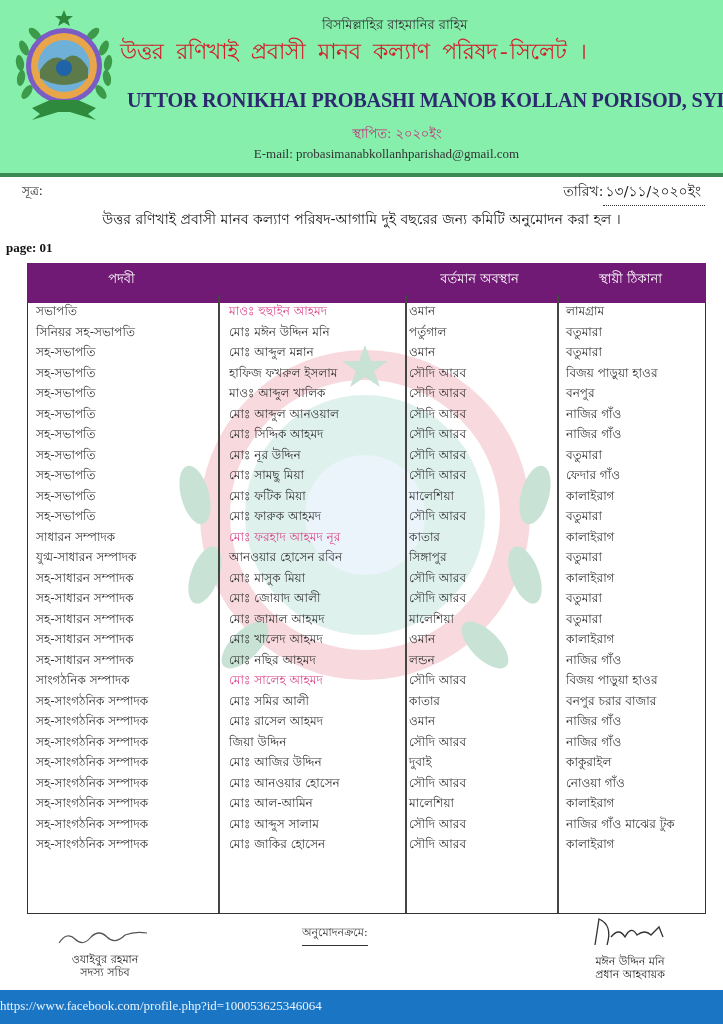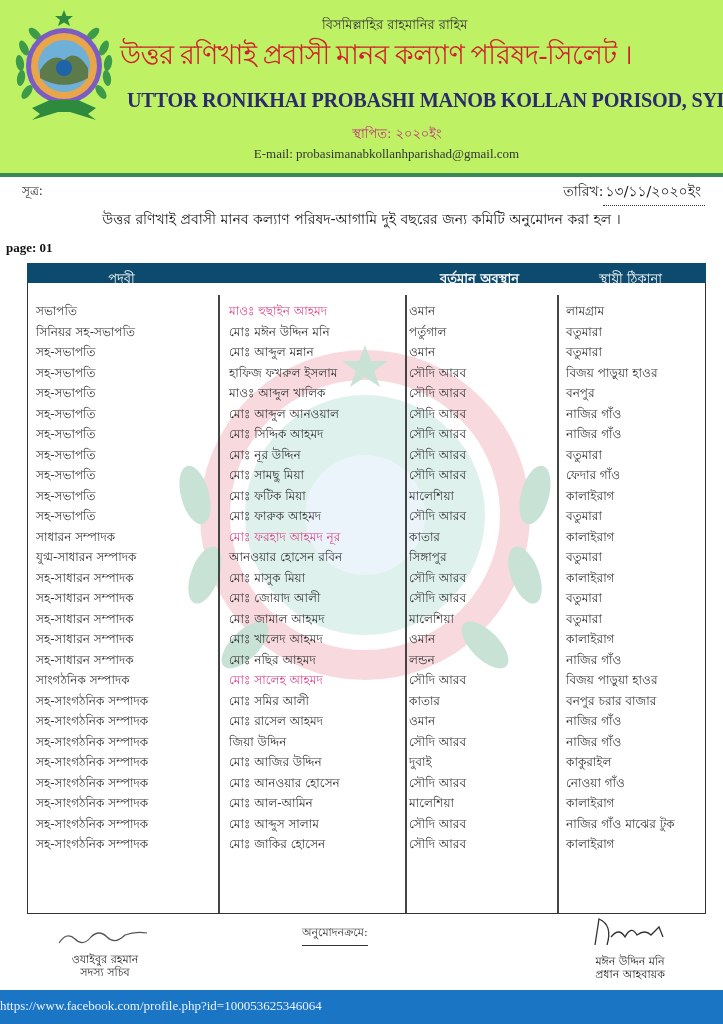--- a/index.html
+++ b/index.html
@@ -1,36 +1,36 @@
 <!DOCTYPE html>
 <html><head>
 <meta charset="utf-8">
 <style>
   * { box-sizing: border-box; margin: 0; padding: 0; }
   html, body { width: 723px; height: 1024px; overflow: hidden; }
   body { background: #ffffff; font-family: "DejaVu Sans", sans-serif; color: #222; position: relative; }
 
-  .header { position: absolute; left: 0; top: 0; width: 723px; height: 176px; background: #bef264; }
+  .header { position: absolute; left: 0; top: 0; width: 723px; height: 176px; background: #86efac; }
   .header-rule { position: absolute; left: 0; top: 173px; width: 723px; height: 4px; background: #3a8a55; }
   .logo { position: absolute; left: 10px; top: 8px; width: 108px; height: 118px; }
   .bismillah { position: absolute; left: 0; width: 723px; top: 15px; text-align: center; font-size: 13px; color: #333; padding-left: 150px; text-align: left; }
   .bismillah span { display: inline-block; margin-left: 172px; }
-  .title-bn { position: absolute; left: 120px; top: 34px; width: 600px; font-size: 27px; color: #d2202a; font-family: Liberation Serif, serif; letter-spacing: -0.5px; white-space: nowrap; }
+  .title-bn { position: absolute; left: 120px; top: 34px; width: 600px; font-size: 22px; color: #d2202a; font-family: Liberation Mono, monospace; letter-spacing: -0.5px; white-space: nowrap; }
   .title-en { position: absolute; left: 127px; top: 87px; width: 560px; font-size: 22px; font-weight: bold; color: #2c2a6e; font-family: "Liberation Serif", serif; white-space: nowrap; transform: scaleX(0.92); transform-origin: left; letter-spacing: -0.3px; }
   .established { position: absolute; left: 0; top: 124px; width: 674px; text-align: center; padding-left: 120px; font-size: 13px; color: #c0307a; }
   .email { position: absolute; left: 0; top: 146px; width: 683px; text-align: center; padding-left: 90px; font-size: 13px; color: #333; font-family: "Liberation Serif", serif; }
 
   .ref { position: absolute; left: 22px; top: 182px; font-size: 12px; color: #222; }
   .date { position: absolute; right: 18px; top: 180px; font-size: 14px; color: #222; }
   .date .date-val { border-bottom: 1px dotted #333; padding: 0 4px 1px 2px; display: inline-block; min-width: 86px; }
   .subject { position: absolute; left: 0; width: 723px; top: 208px; text-align: center; font-size: 14px; color: #111; white-space: nowrap; }
   .page-label { position: absolute; left: 6px; top: 240px; font-size: 13px; font-weight: bold; font-family: "Liberation Serif", serif; color: #111; }
 
   .table { position: absolute; left: 27px; top: 263px; width: 679px; height: 651px; border: 1.5px solid #333; border-top: none; }
-  .thead { position: absolute; left: -1.5px; top: 0; width: 679px; height: 20px; background: #0c4a6e; }
+  .thead { position: absolute; left: -1.5px; top: 0; width: 679px; height: 40px; background: #701a75; }
   .th { position: absolute; top: 0; height: 32px; line-height: 32px; color: #fff; font-size: 13px; text-align: center; }
   .col-line { position: absolute; top: 32px; bottom: 0; width: 1.5px; background: #444; }
   .col-line.c1 { left: 190px; }
   .col-line.c2 { left: 377px; }
   .col-line.c3 { left: 529px; }
 
   .rows { position: absolute; left: 0; top: 38px; width: 679px; }
   .row { position: relative; height: 20.5px; font-size: 12px; line-height: 20.5px; white-space: nowrap; }
   .cell { position: absolute; top: 0; color: #333; }
   .cell.post { left: 8px; }
@@ -100,21 +100,21 @@
     <ellipse cx="360" cy="160" rx="14" ry="30" transform="rotate(15 360 160)"></ellipse>
     <ellipse cx="350" cy="240" rx="14" ry="30" transform="rotate(-20 350 240)"></ellipse>
     <ellipse cx="310" cy="310" rx="14" ry="30" transform="rotate(-45 310 310)"></ellipse>
   </g>
   <polygon points="190,10 196,26 213,26 199,36 205,52 190,42 175,52 181,36 167,26 184,26" fill="#3c9a70"></polygon>
 </svg>
 
 <div class="table">
   <div class="thead">
     <div class="th" style="left:0;width:190px;">পদবী</div>
-    <div class="th" style="left:377px;width:152px;font-weight:bold;">বর্তমান অবস্থান</div>
+    <div class="th" style="left:377px;width:152px;">বর্তমান অবস্থান</div>
     <div class="th" style="left:529px;width:150px;">স্থায়ী ঠিকানা</div>
   </div>
   <div class="col-line c1"></div>
   <div class="col-line c2"></div>
   <div class="col-line c3"></div>
   <div class="rows" id="rows">
       <div class="row">
         <span class="cell post">সভাপতি</span>
         <span class="cell name highlight">মাওঃ হুছাইন আহমদ</span>
         <span class="cell loc">ওমান</span>

